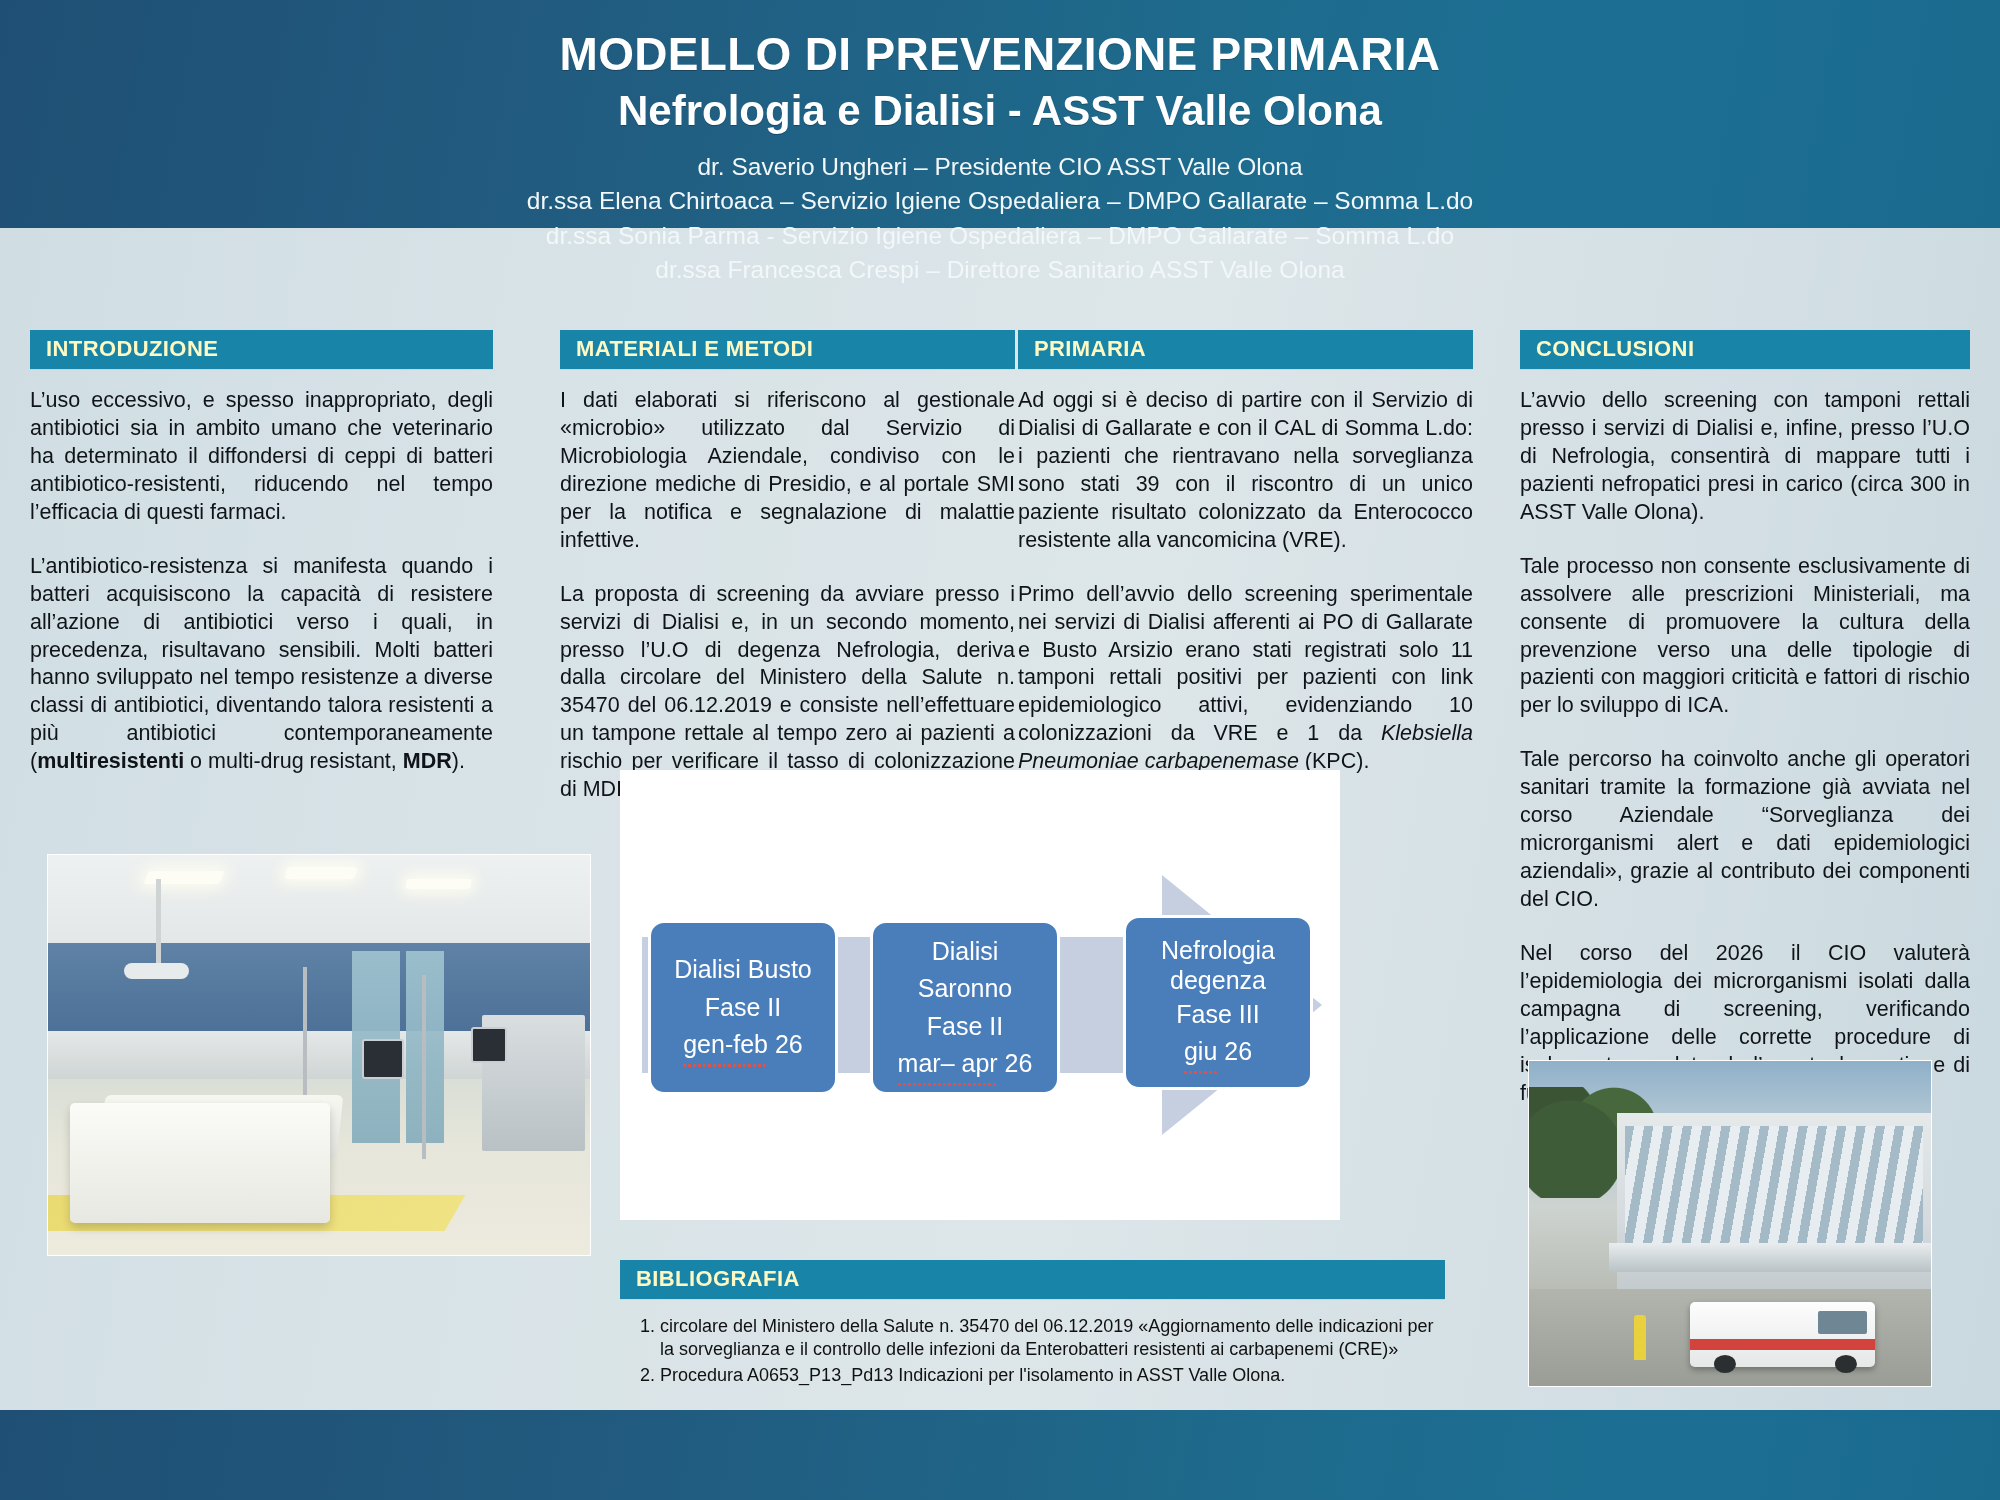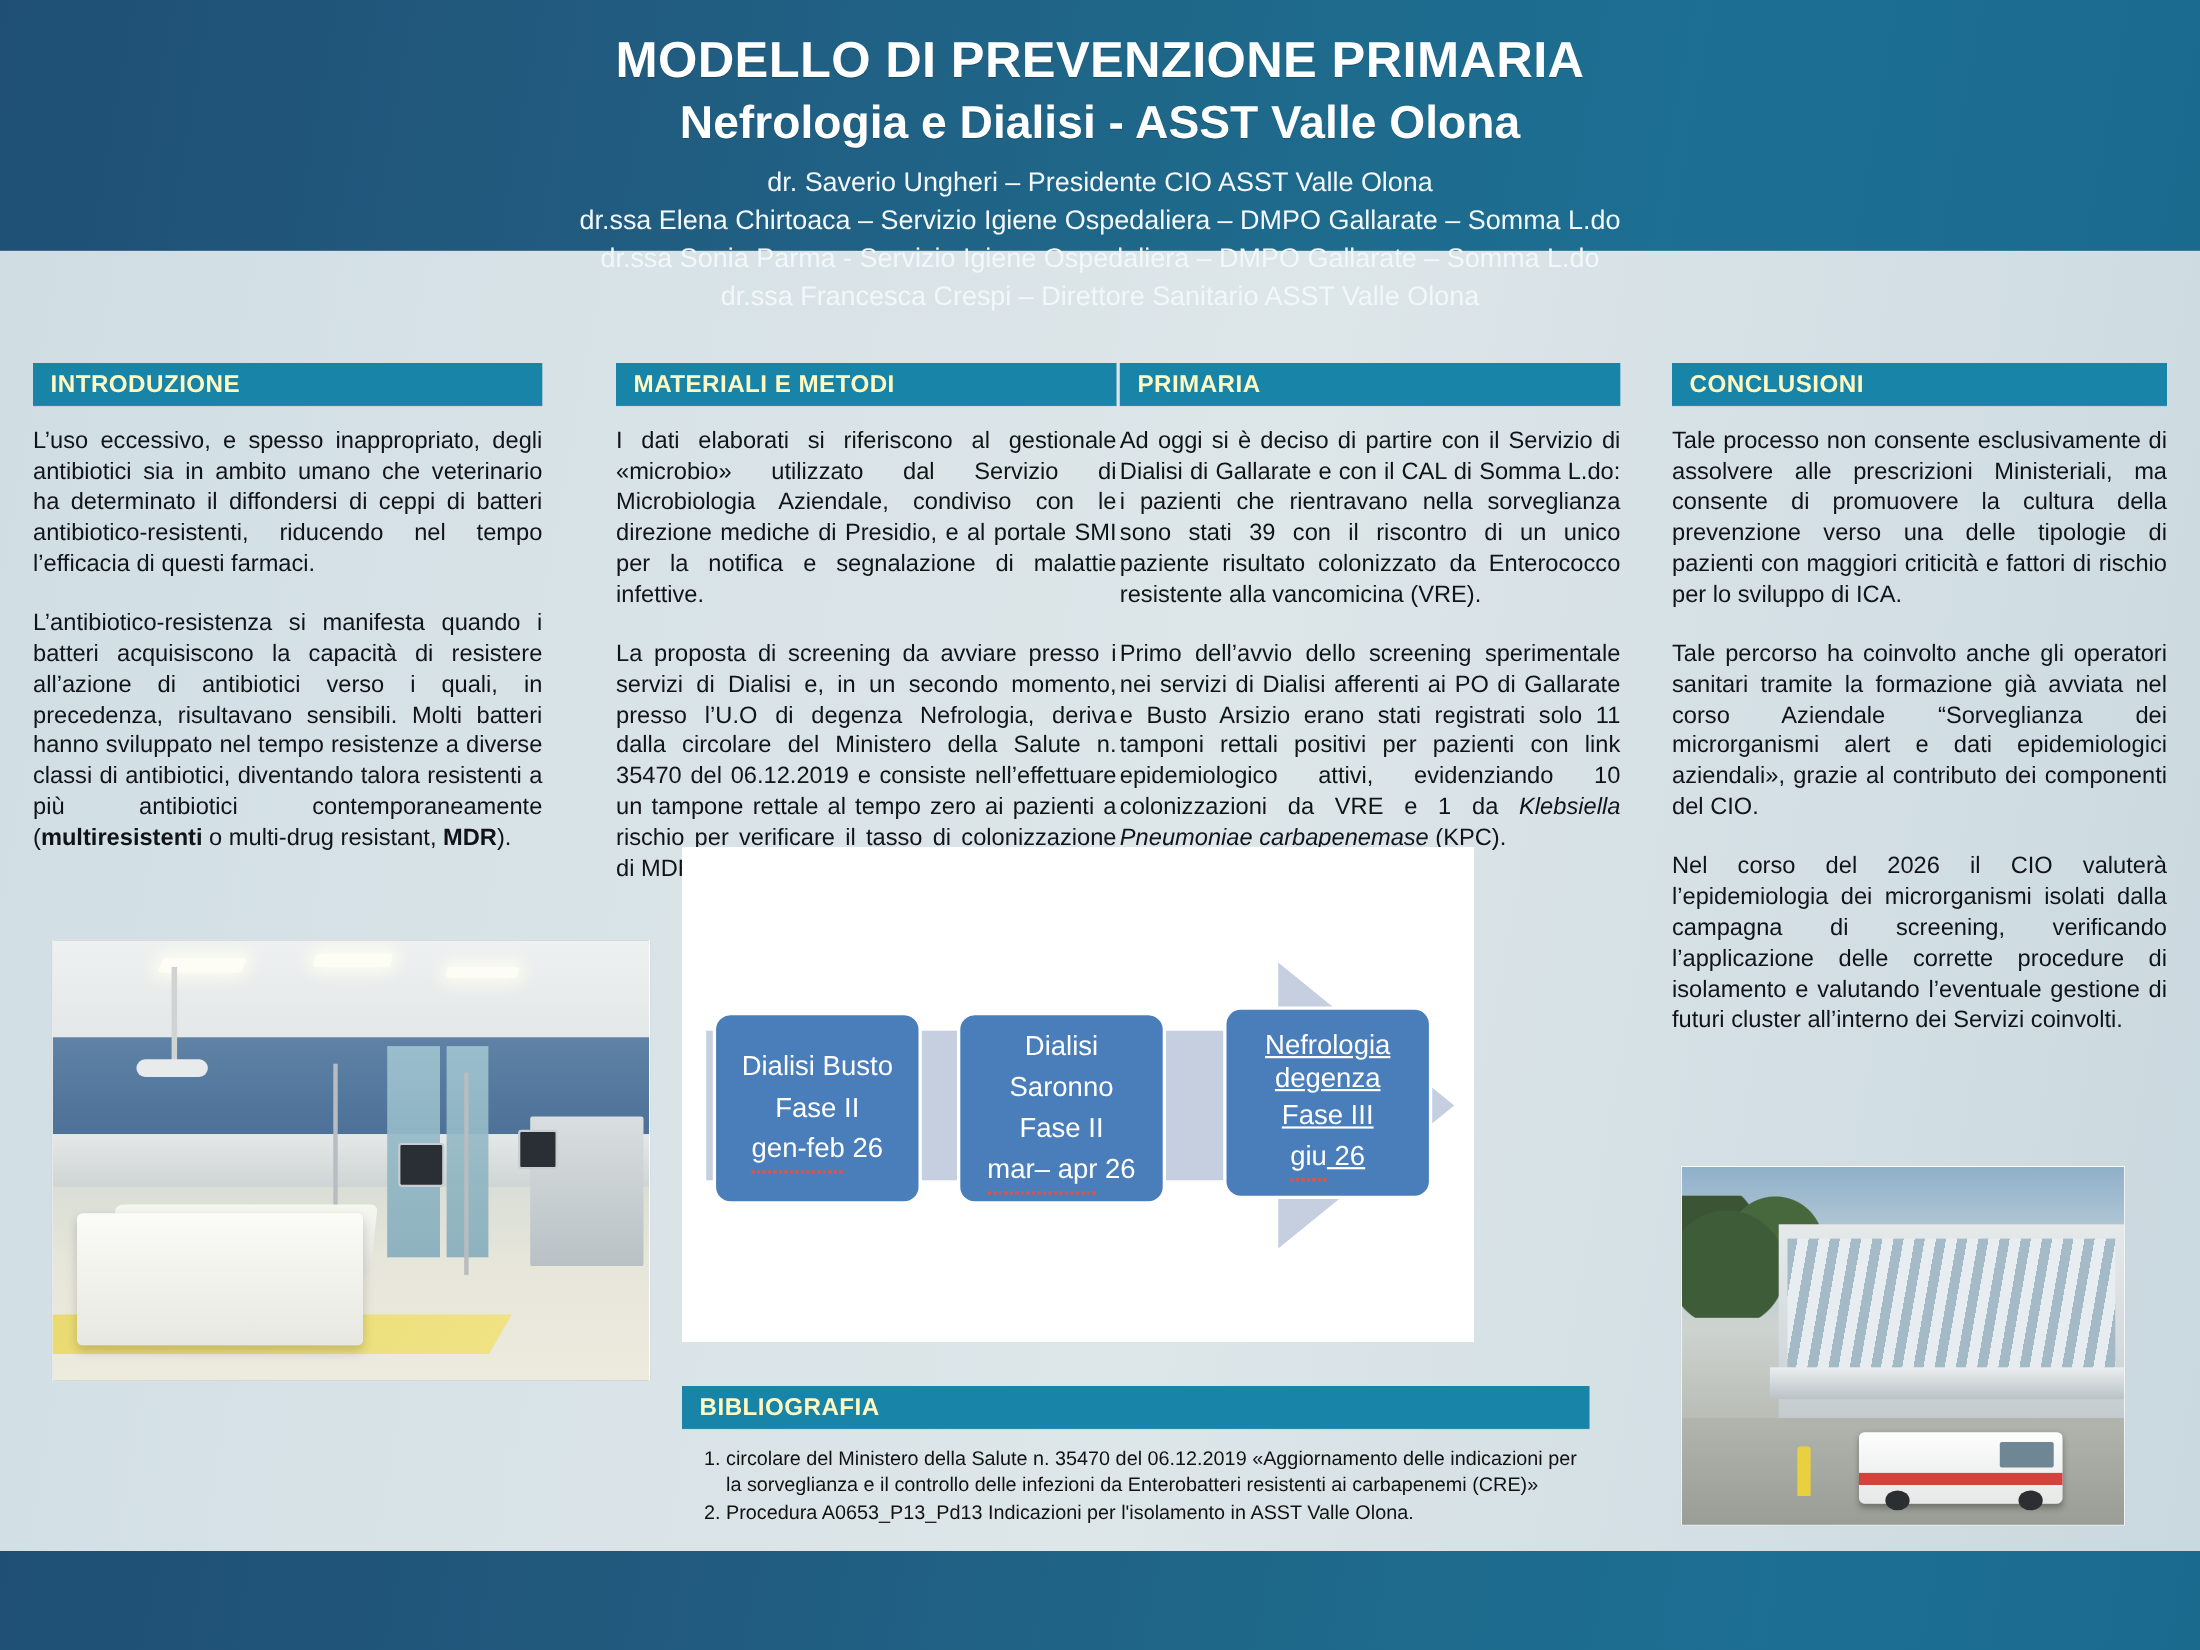--- a/index.html
+++ b/index.html
@@ -160,21 +160,21 @@
   }
   .node .ln{font-size:25px;line-height:1.5;font-weight:400;}
   .node .ln.tight{line-height:1.22;}
   .node .sp{position:relative;display:inline-block;}
   .node .sp::after{
     content:"";position:absolute;left:0;right:0;bottom:-3px;height:3px;
     background:repeating-linear-gradient(90deg,#d9534f 0 3px,transparent 3px 5px);
   }
   .n1{left:28px;top:150px;}
   .n2{left:250px;top:150px;}
-  .n3{left:492px;top:145px;text-decoration:underline;}
+  .n3{left:503px;top:145px;}
 
   
   .biblio{position:absolute;left:620px;top:1260px;width:825px;}
   .biblio .sec-head{width:100%;box-sizing:border-box;}
   .biblio ol{margin:16px 0 0 0;padding-left:40px;}
   .biblio li{font-size:18px;line-height:1.30;color:#111;margin-bottom:2px;}
 
   
   .footband{
     position:absolute;left:0;bottom:0;width:2000px;height:90px;
@@ -219,20 +219,21 @@
     <div class="sec-head">PRIMARIA</div>
     <div class="sec-body">
       <p>Ad oggi si è deciso di partire con il Servizio di Dialisi di Gallarate e con il CAL di Somma L.do: i pazienti che rientravano nella sorveglianza sono stati 39 con il riscontro di un unico paziente risultato colonizzato da Enterococco resistente alla vancomicina (VRE).</p>
       <p><span>Primo dell’avvio dello screening sperimentale nei servizi di Dialisi afferenti ai PO di Gallarate e Busto Arsizio erano stati registrati solo 11 tamponi rettali positivi per pazienti con link epidemiologico attivi, evidenziando 10 colonizzazioni da VRE e 1 da </span><i>Klebsiella Pneumoniae carbapenemase</i><span> (KPC).</span></p>
     </div>
   </div>
 
   <div class="col col-4">
     <div class="sec-head">CONCLUSIONI</div>
     <div class="sec-body">
+      <p>L’avvio dello screening con tamponi rettali presso i servizi di Dialisi e, infine, presso l’U.O di Nefrologia, consentirà di mappare tutti i pazienti nefropatici presi in carico (circa 300 in ASST Valle Olona).</p>
       <p>Tale processo non consente esclusivamente di assolvere alle prescrizioni Ministeriali, ma consente di promuovere la cultura della prevenzione verso una delle tipologie di pazienti con maggiori criticità e fattori di rischio per lo sviluppo di ICA.</p>
       <p>Tale percorso ha coinvolto anche gli operatori sanitari tramite la formazione già avviata nel corso Aziendale “Sorveglianza dei microrganismi alert e dati epidemiologici aziendali», grazie al contributo dei componenti del CIO.</p>
       <p>Nel corso del 2026 il CIO valuterà l’epidemiologia dei microrganismi isolati dalla campagna di screening, verificando l’applicazione delle corrette procedure di isolamento e valutando l’eventuale gestione di futuri cluster all’interno dei Servizi coinvolti.</p>
     </div>
   </div>
 
   <div class="photo photo-ward">
     <div class="ward">
       <div class="ceiling"></div>
       <div class="lamp l1"></div>

